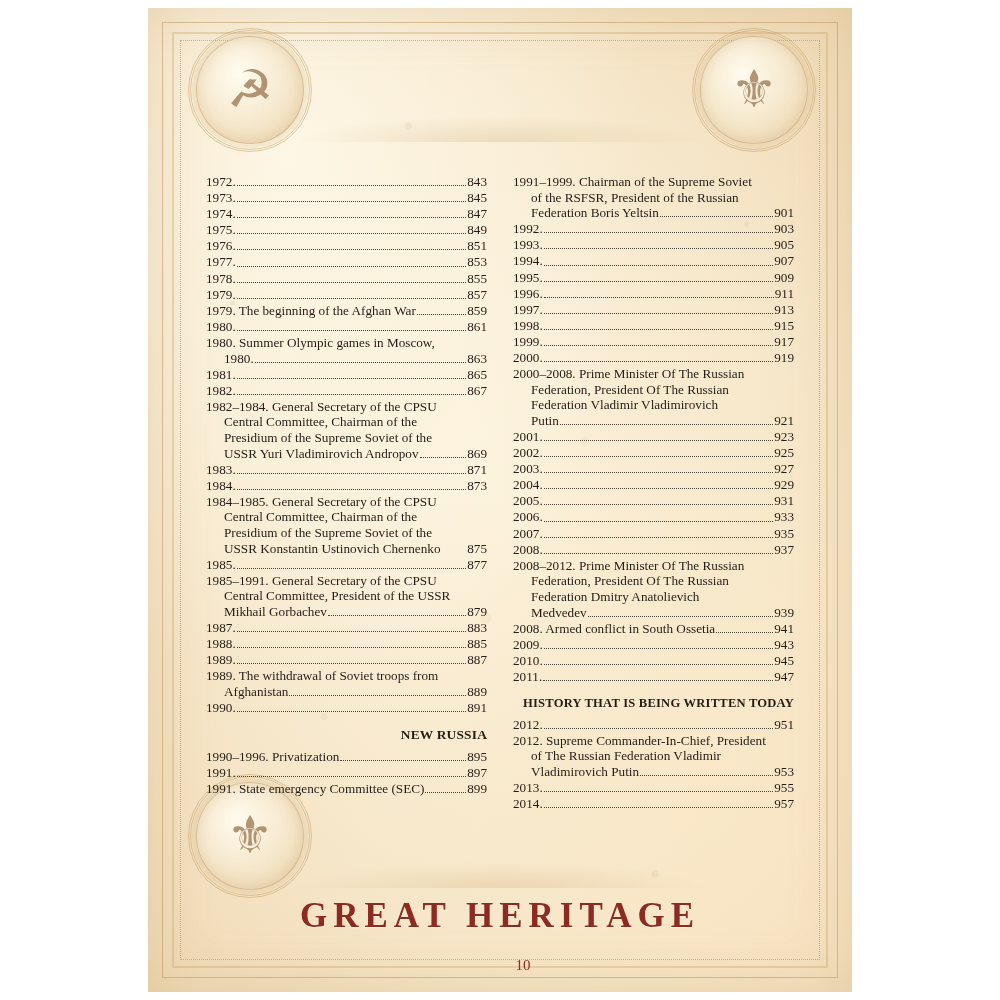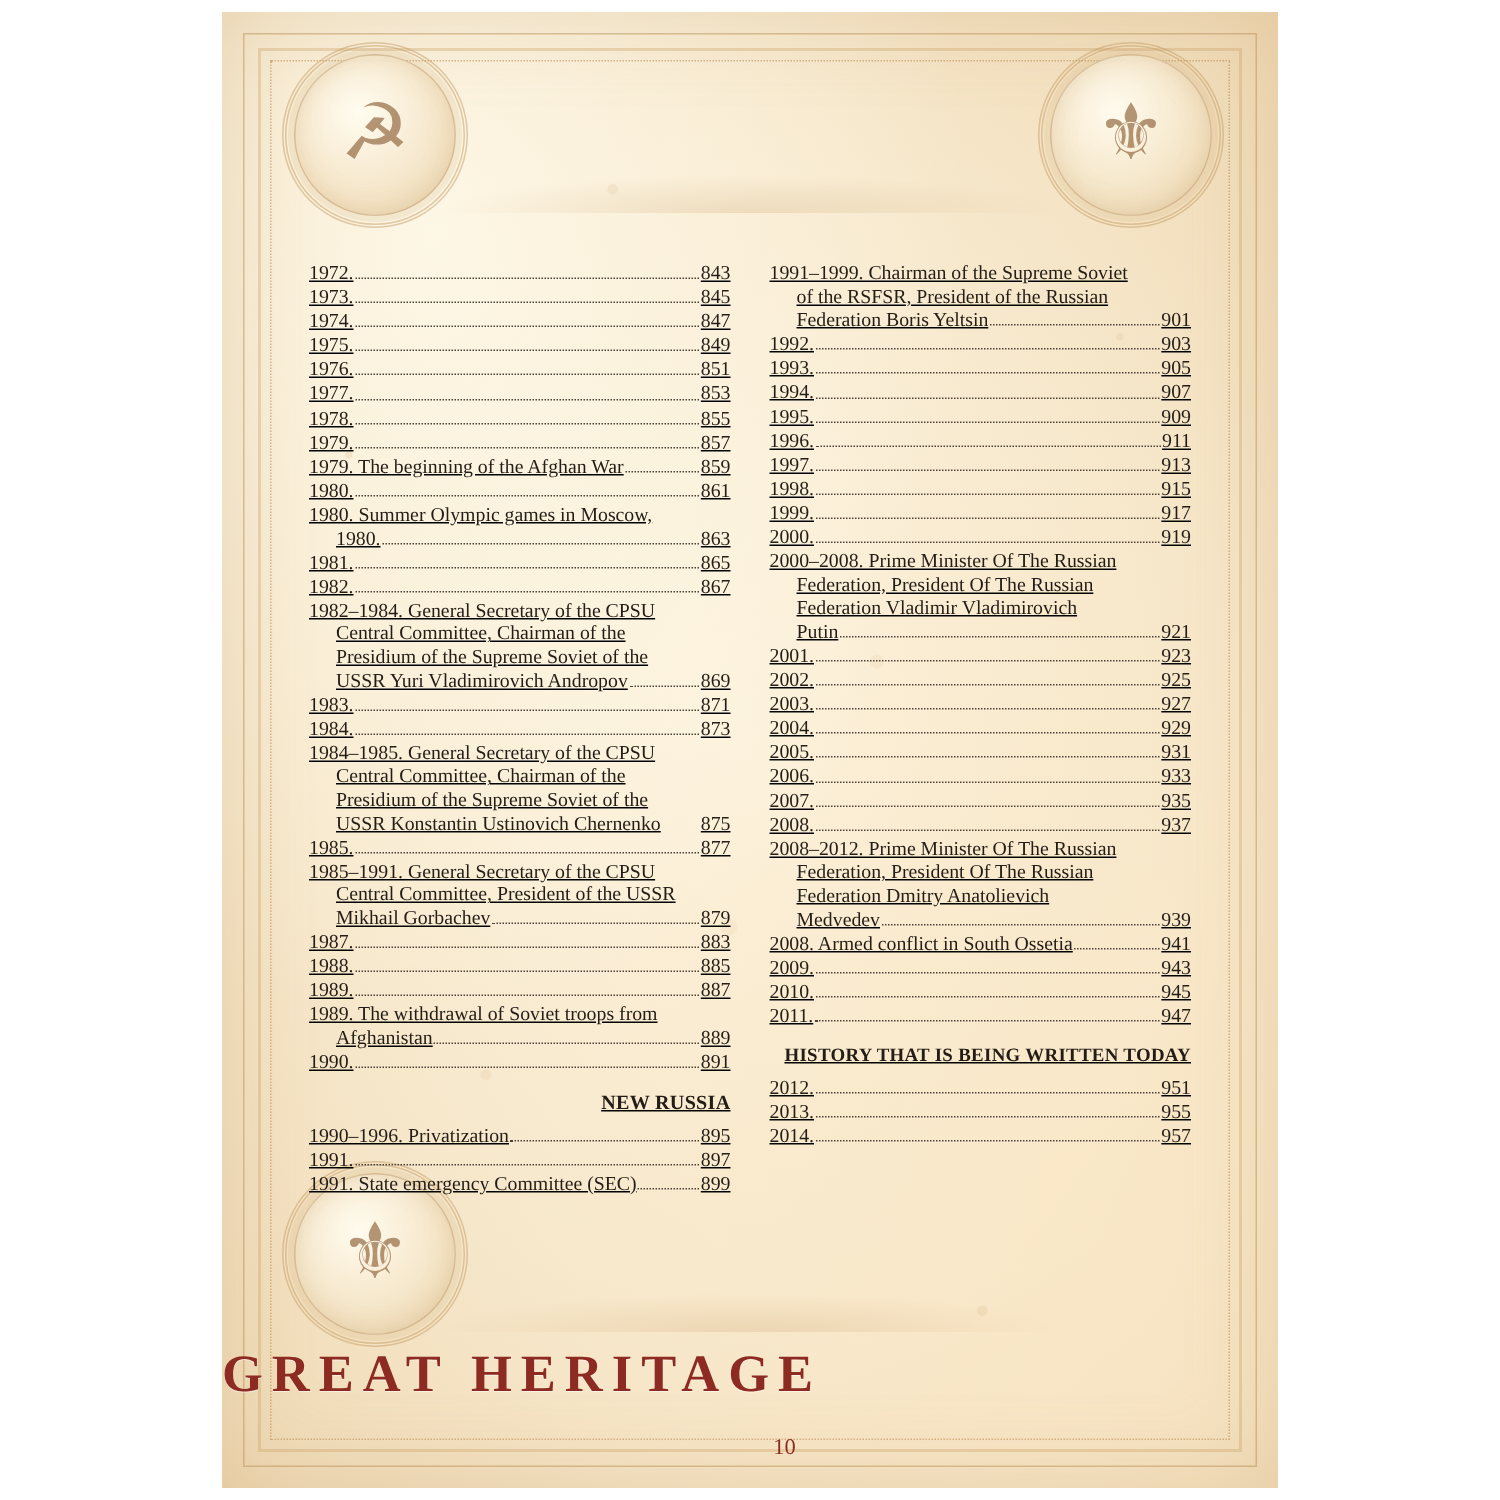--- a/index.html
+++ b/index.html
@@ -103,21 +103,20 @@
   }
 
   
   .columns {
     position: absolute;
     left: 58px;
     top: 166px;
     width: 588px;
     display: flex;
     gap: 26px;
-    text-decoration: underline;
   }
   .col {
     width: 281px;
   }
 
   .entry {
     display: flex;
     align-items: flex-end;
     font-size: 13.2px;
     line-height: 15.6px;
@@ -171,21 +170,21 @@
   .section-head.small {
     font-size: 12.6px;
   }
 
   
   .footer-title {
     position: absolute;
     left: 0;
     right: 0;
     bottom: 56px;
-    text-align: left;
+    text-align: center;
     font-family: "Liberation Serif", serif;
     font-size: 35px;
     letter-spacing: 6px;
     color: #8d2a22;
     font-weight: bold;
     text-shadow: 0 1px 0 rgba(255,255,255,0.5);
   }
   .folio {
     position: absolute;
     left: 0;
@@ -521,20 +520,28 @@
           <span class="etext">2011.</span>
           <span class="leader"></span>
           <span class="pageno">947</span>
         </div>
         <div class="section-head small">HISTORY THAT IS BEING WRITTEN TODAY</div>
         <div class="entry">
           <span class="etext">2012.</span>
           <span class="leader"></span>
           <span class="pageno">951</span>
         </div>
+        <div class="entry multi">
+          <span class="etext"><div class="first">2012. Supreme Commander-In-Chief, President</div><div>of The Russian Federation Vladimir</div></span>
+          <div class="tail">
+            <span>Vladimirovich Putin</span>
+            <span class="leader"></span>
+            <span class="pageno">953</span>
+          </div>
+        </div>
         <div class="entry">
           <span class="etext">2013.</span>
           <span class="leader"></span>
           <span class="pageno">955</span>
         </div>
         <div class="entry">
           <span class="etext">2014.</span>
           <span class="leader"></span>
           <span class="pageno">957</span>
         </div>

